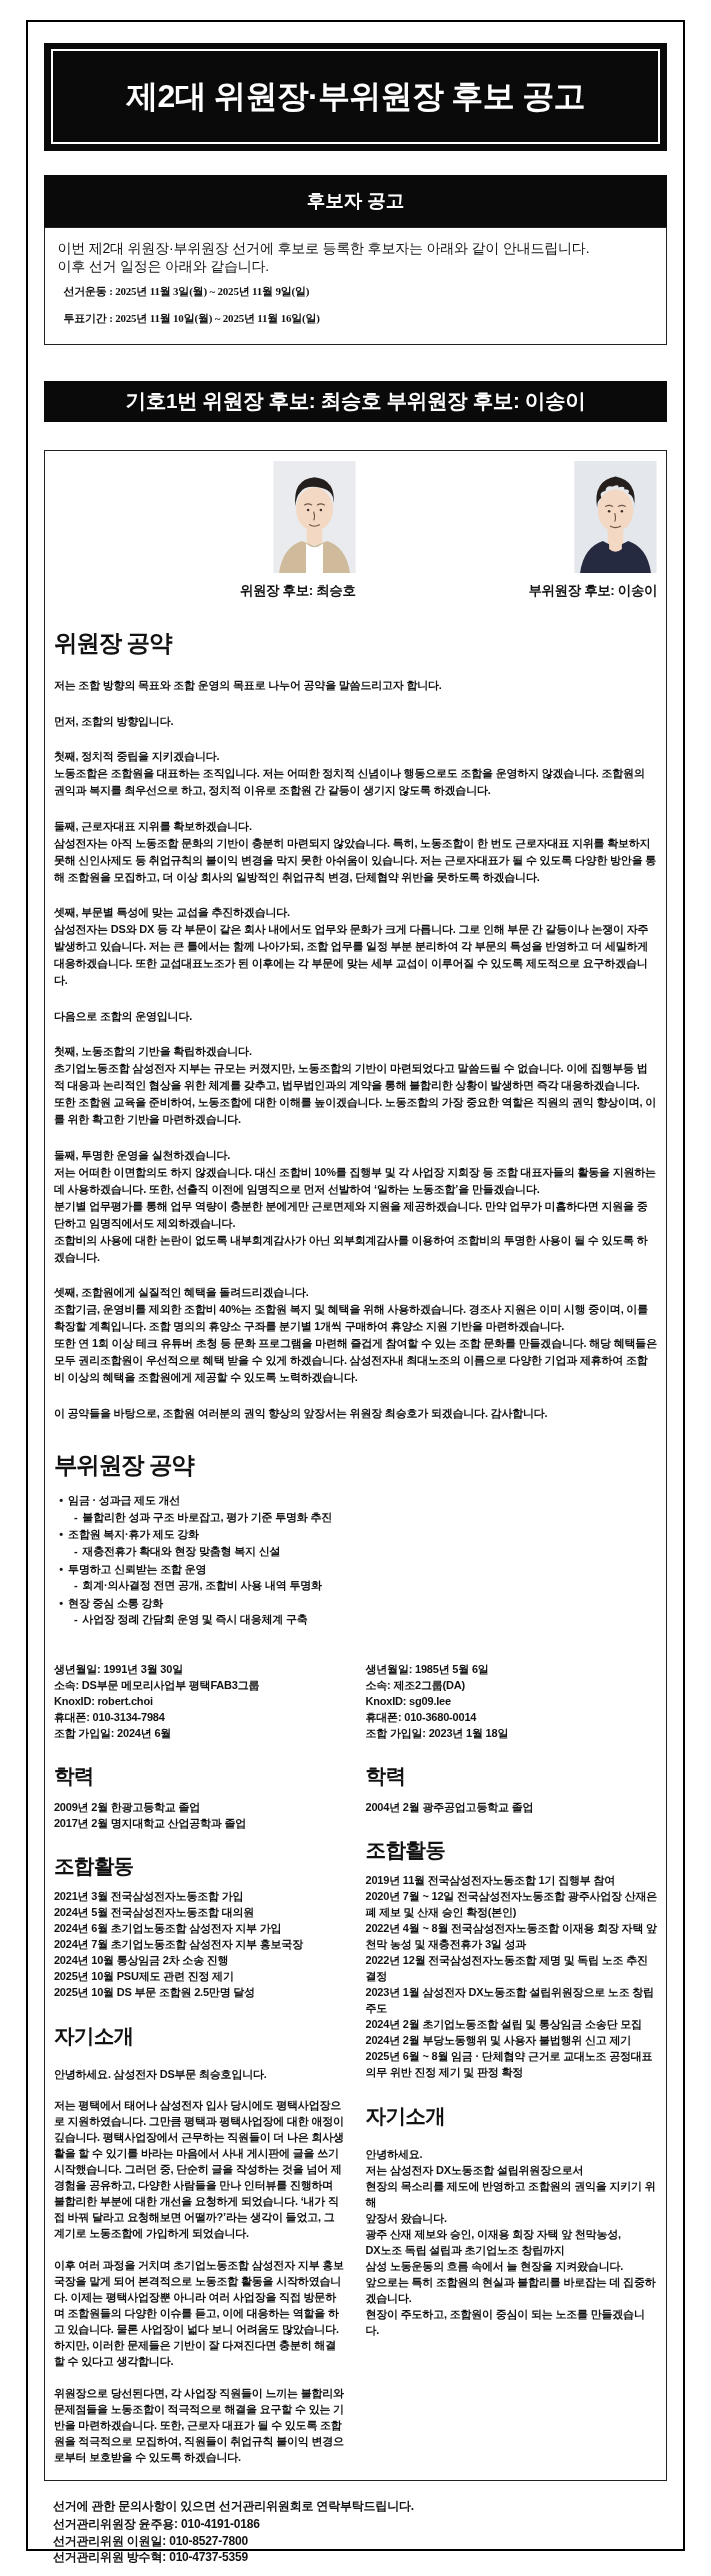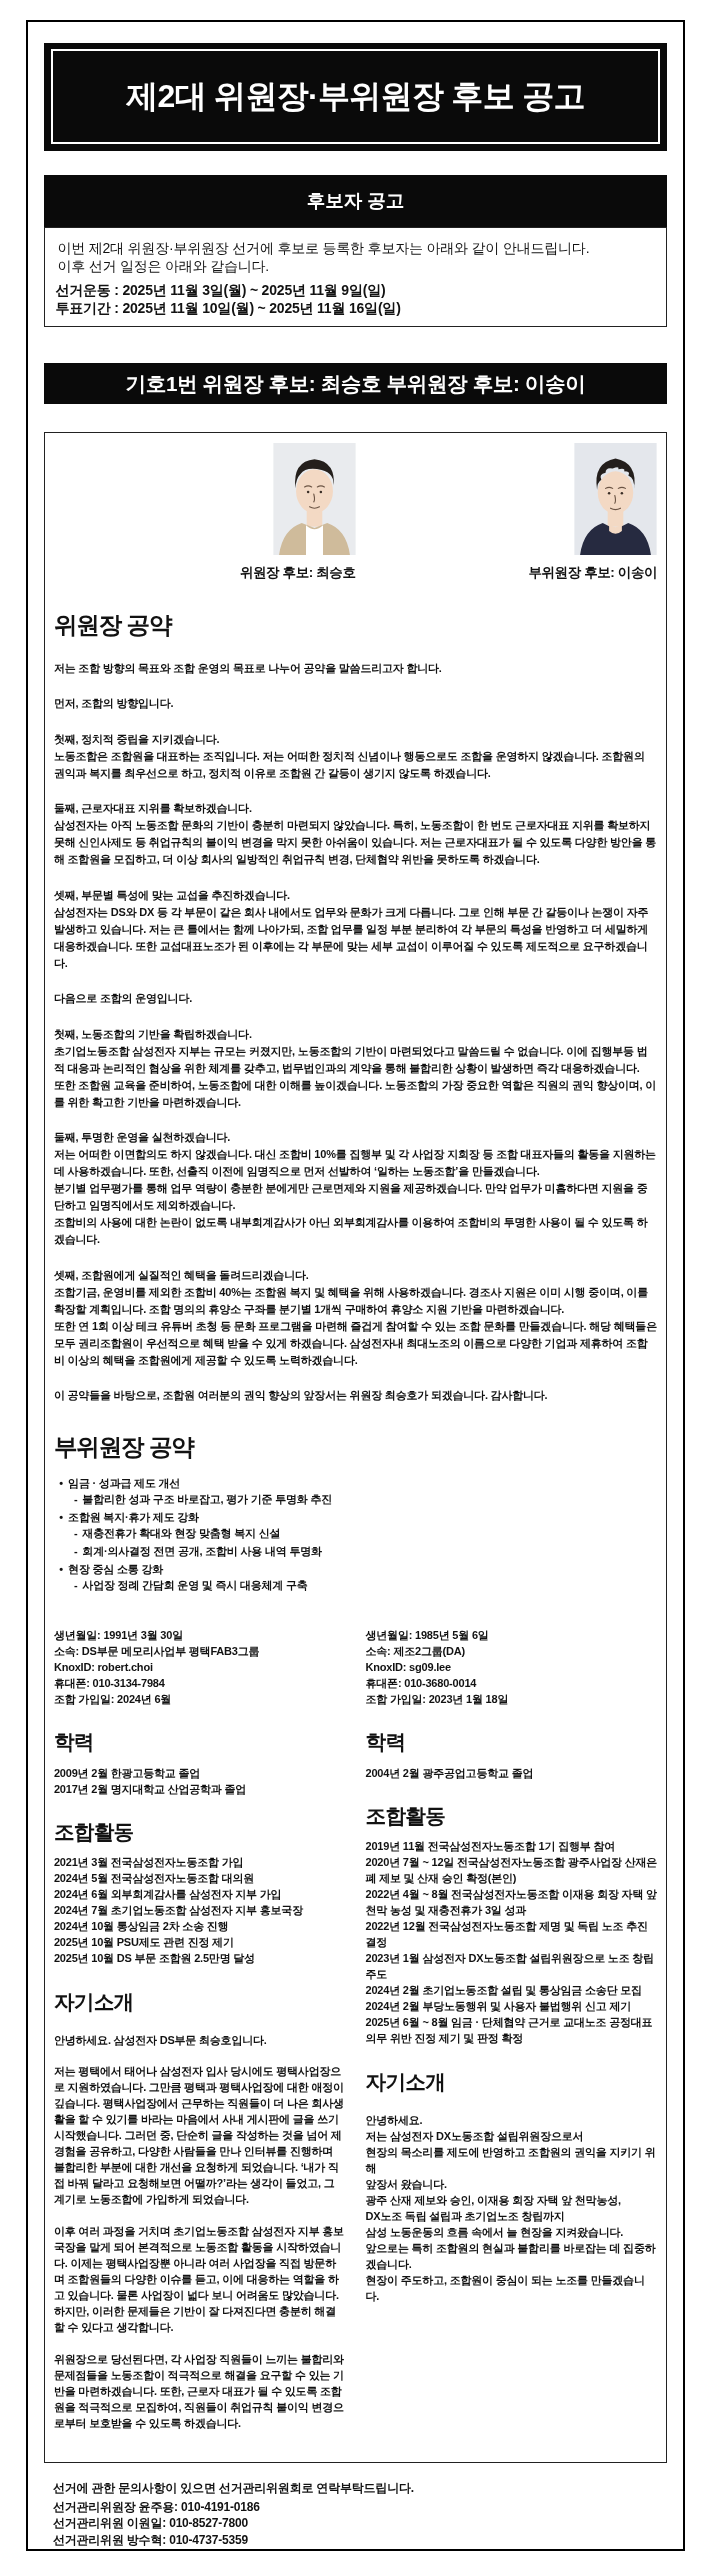--- a/index.html
+++ b/index.html
@@ -27,21 +27,21 @@
   .black-banner{
     margin:0 16.4px;background:var(--banner-bg);color:var(--banner-text);
     display:flex;align-items:center;justify-content:center;font-weight:800;white-space:nowrap;
   }
   .banner-sub{height:52px;margin-top:24px;font-size:18.5px;}
   .banner-ticket{height:41px;margin-top:36px;font-size:20.6px;letter-spacing:-0.4px;}
   
   .info-box{margin:0 16.4px;border:1.4px solid var(--box-border);background:#fff;padding:10px 10px 8.5px;}
   .intro-line{margin:2px;font-size:14px;font-weight:400;line-height:16.4px;letter-spacing:-0.2px;}
   .sched{margin-top:6.4px;}
-  .sched-line{margin:0;font-size:14px;font-weight:800;line-height:18.5px;letter-spacing:-0.2px;}
+  .sched-line{margin:8px;font-size:11px;font-weight:800;line-height:18.5px;letter-spacing:-0.2px;font-family:Liberation Serif, serif;}
   
   .content-box{
     margin:28px 16.4px 0;border:1.4px solid var(--box-border);background:#fff;
     padding:8.5px 8.5px 0;height:2031px;overflow:hidden;
   }
   .photos-row{display:flex;margin-top:1.4px;}
   .photos-row figure{flex:1;margin:0;text-align:right;}
   .portrait{width:83px;height:112px;display:inline-block;}
   .photo-bg-left{fill:var(--photo-bg-left);} .photo-bg-right{fill:var(--photo-bg-right);}
   .skin{fill:var(--skin);} .hair{fill:var(--hair);}
@@ -172,20 +172,21 @@
     <div class="bullets">
         <div class="bullet-item">
         <div class="bullet-main"><span class="dot">•</span><span>임금 · 성과급 제도 개선</span></div>
         <div class="bullet-sub"><span class="dash">-</span><span>불합리한 성과 구조 바로잡고, 평가 기준 투명화 추진</span></div>
       </div>
         <div class="bullet-item">
         <div class="bullet-main"><span class="dot">•</span><span>조합원 복지·휴가 제도 강화</span></div>
         <div class="bullet-sub"><span class="dash">-</span><span>재충전휴가 확대와 현장 맞춤형 복지 신설</span></div>
       </div>
         <div class="bullet-item">
+        <div class="bullet-main"><span class="dot">•</span><span>투명하고 신뢰받는 조합 운영</span></div>
         <div class="bullet-sub"><span class="dash">-</span><span>회계·의사결정 전면 공개, 조합비 사용 내역 투명화</span></div>
       </div>
         <div class="bullet-item">
         <div class="bullet-main"><span class="dot">•</span><span>현장 중심 소통 강화</span></div>
         <div class="bullet-sub"><span class="dash">-</span><span>사업장 정례 간담회 운영 및 즉시 대응체계 구축</span></div>
       </div>
       </div>
 
     <div class="profiles">
 
@@ -199,21 +200,21 @@
           </div>
         <h3 class="sub-heading">학력</h3>
         <div>
             <p class="line">2009년 2월 한광고등학교 졸업</p>
             <p class="line">2017년 2월 명지대학교 산업공학과 졸업</p>
           </div>
         <h3 class="sub-heading">조합활동</h3>
         <div>
             <p class="line">2021년 3월 전국삼성전자노동조합 가입</p>
             <p class="line">2024년 5월 전국삼성전자노동조합 대의원</p>
-            <p class="line">2024년 6월 외부회계감사를 삼성전자 지부 가입</p>
+            <p class="line">2024년 6월 초기업노동조합 삼성전자 지부 가입</p>
             <p class="line">2024년 7월 초기업노동조합 삼성전자 지부 홍보국장</p>
             <p class="line">2024년 10월 통상임금 2차 소송 진행</p>
             <p class="line">2025년 10월 PSU제도 관련 진정 제기</p>
             <p class="line">2025년 10월 DS 부문 조합원 2.5만명 달성</p>
           </div>
         <h3 class="sub-heading">자기소개</h3>
         <div>
             <p class="para">안녕하세요. 삼성전자 DS부문 최승호입니다.</p>
             <p class="para">저는 평택에서 태어나 삼성전자 입사 당시에도 평택사업장으로 지원하였습니다. 그만큼 평택과 평택사업장에 대한 애정이 깊습니다. 평택사업장에서 근무하는 직원들이 더 나은 회사생활을 할 수 있기를 바라는 마음에서 사내 게시판에 글을 쓰기 시작했습니다. 그러던 중, 단순히 글을 작성하는 것을 넘어 제 경험을 공유하고, 다양한 사람들을 만나 인터뷰를 진행하며 불합리한 부분에 대한 개선을 요청하게 되었습니다. ‘내가 직접 바꿔 달라고 요청해보면 어떨까?’라는 생각이 들었고, 그 계기로 노동조합에 가입하게 되었습니다.</p>
             <p class="para">이후 여러 과정을 거치며 초기업노동조합 삼성전자 지부 홍보국장을 맡게 되어 본격적으로 노동조합 활동을 시작하였습니다. 이제는 평택사업장뿐 아니라 여러 사업장을 직접 방문하며 조합원들의 다양한 이슈를 듣고, 이에 대응하는 역할을 하고 있습니다. 물론 사업장이 넓다 보니 어려움도 많았습니다. 하지만, 이러한 문제들은 기반이 잘 다져진다면 충분히 해결할 수 있다고 생각합니다.</p>

